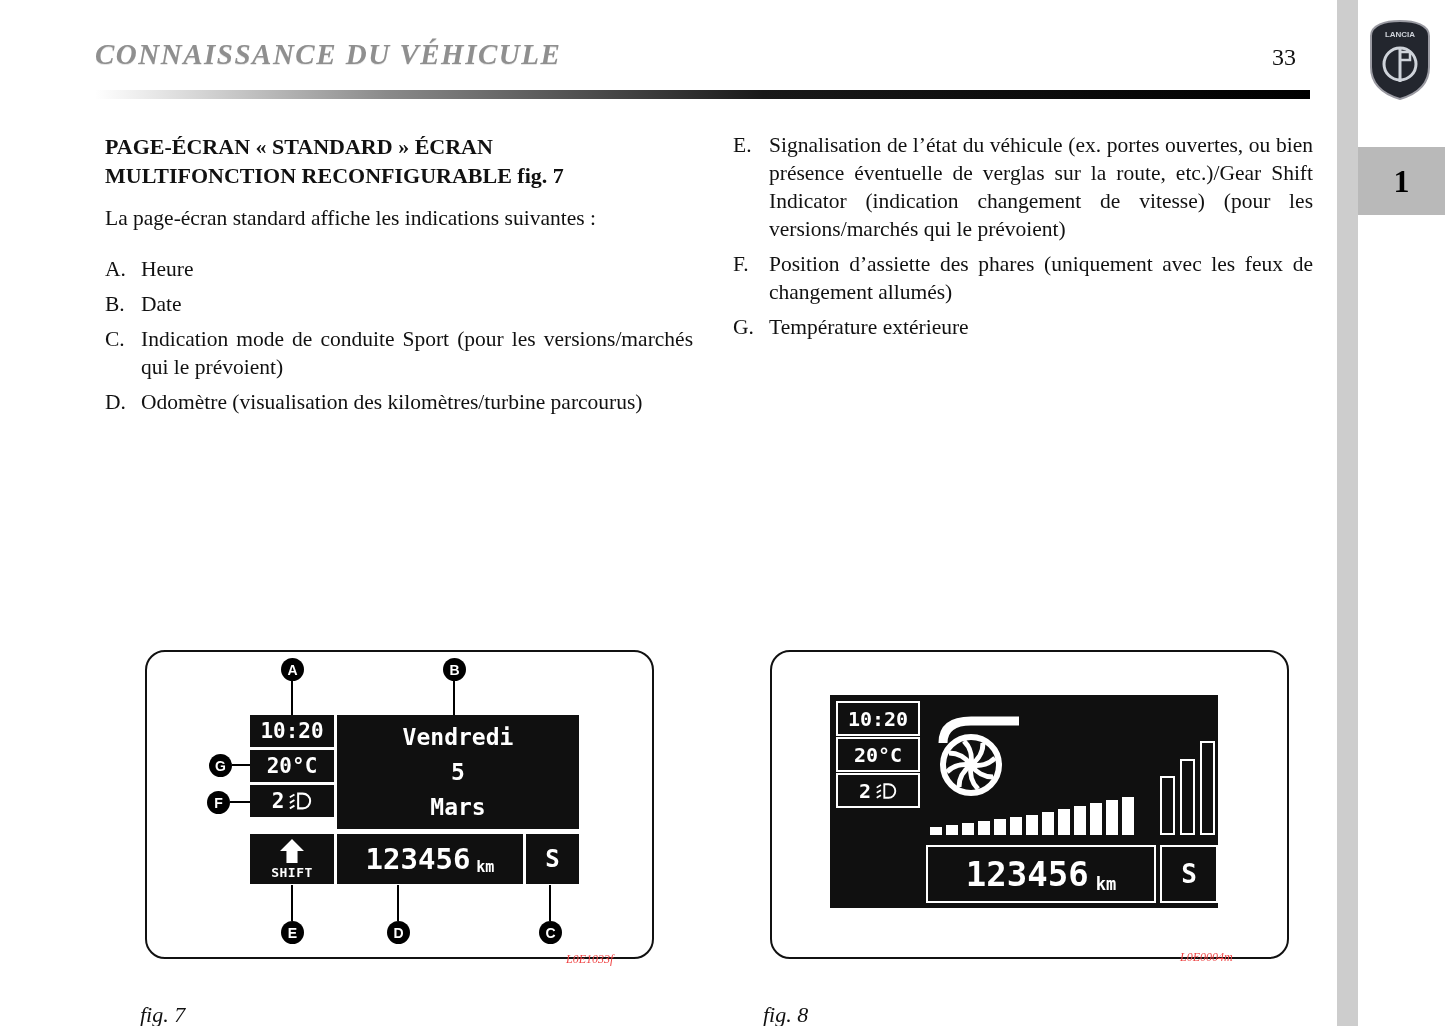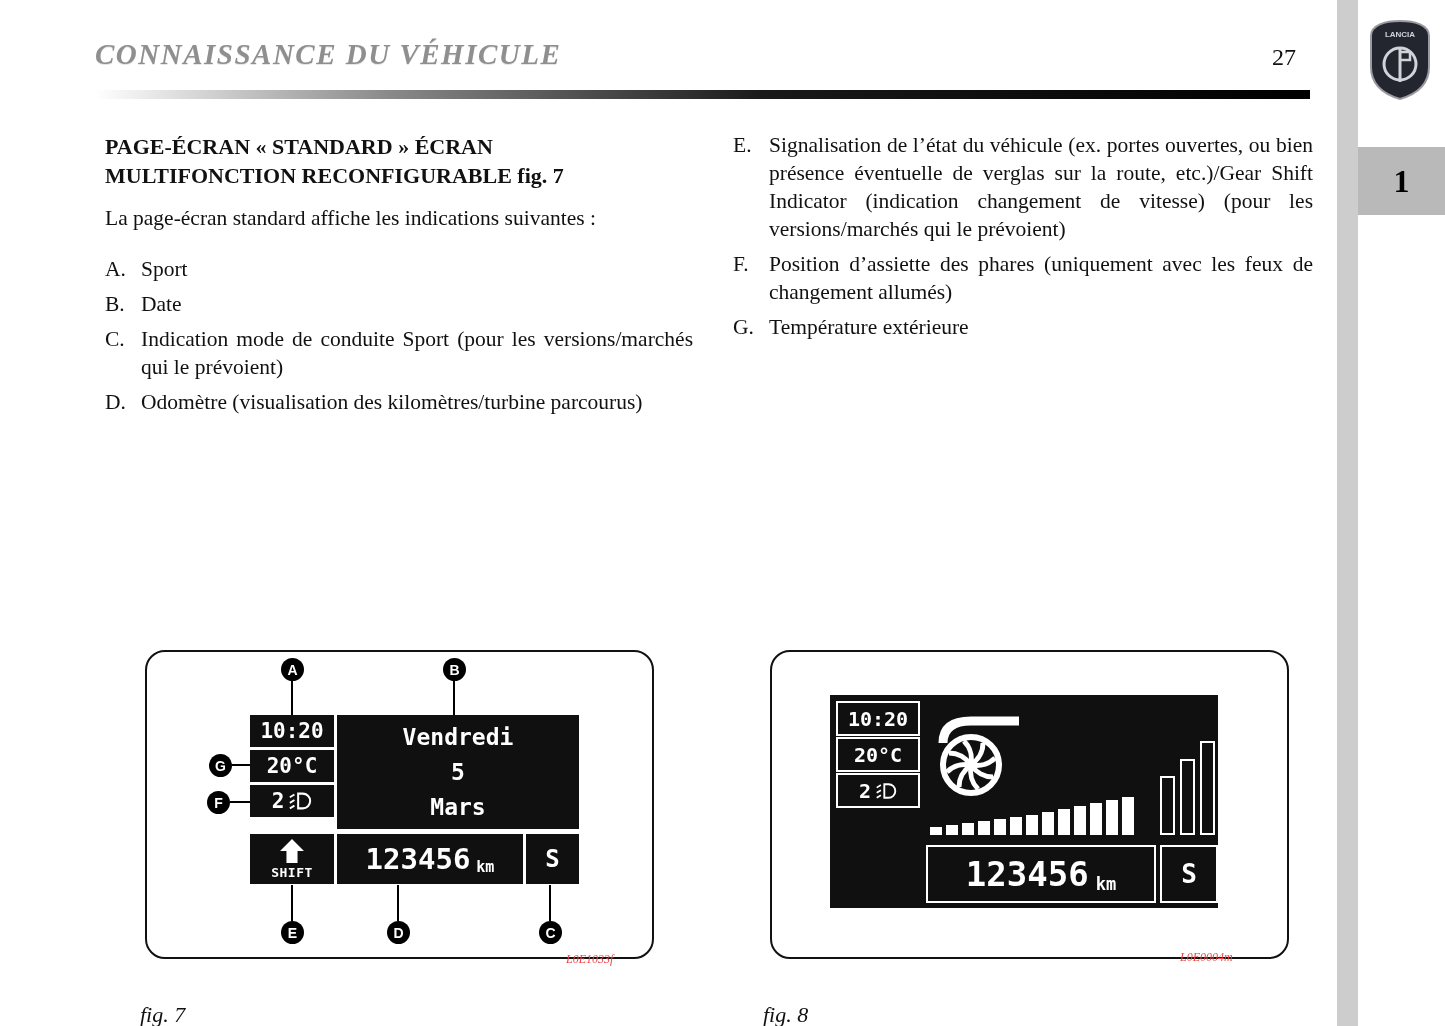--- a/index.html
+++ b/index.html
@@ -72,42 +72,42 @@
     align-items:flex-end;gap:5px;}
   .bar{width:12px;background:#fff;}
   .bar.hollow{width:11px;background:transparent;border:2px solid #fff;}
 </style>
 </head>
 <body>
 
 <div class="page">
 
   <div class="header-title">CONNAISSANCE DU VÉHICULE</div>
-  <div class="page-number">27</div>
+  <div class="page-number">33</div>
   <div class="header-rule"></div>
 
   <div class="side-strip"></div>
   <svg class="lancia-logo" viewBox="0 0 64 80">
     <path d="M32 1 C47 1 61 5 61 16 L61 47 C61 65 49 74 32 79 C15 74 3 65 3 47 L3 16 C3 5 17 1 32 1 Z" fill="#23262e" stroke="#9a9aa2" stroke-width="2"></path>
     <text x="32" y="17" text-anchor="middle" font-size="8" fill="#cfd3da" font-family="Liberation Sans, sans-serif" font-weight="bold">LANCIA</text>
     <circle cx="32" cy="44" r="16" fill="none" stroke="#cfd3da" stroke-width="3"></circle>
     <path d="M32 28 V62" stroke="#cfd3da" stroke-width="3" fill="none"></path>
     <path d="M32 32 h10 v8 h-10" fill="none" stroke="#cfd3da" stroke-width="2.5"></path>
   </svg>
   <div class="chapter-tab">1</div>
 
   <div class="col-left">
     <div class="heading">
       <div>PAGE-ÉCRAN « STANDARD » ÉCRAN</div>
       <div>MULTIFONCTION RECONFIGURABLE fig. 7</div>
     </div>
     <div class="intro">La page-écran standard affiche les indications suivantes :</div>
     <div class="list-item">
       <span class="li-label">A.</span>
-      <span class="li-text">Sport</span>
+      <span class="li-text">Heure</span>
     </div>
     <div class="list-item">
       <span class="li-label">B.</span>
       <span class="li-text">Date</span>
     </div>
     <div class="list-item">
       <span class="li-label">C.</span>
       <span class="li-text">Indication mode de conduite Sport (pour les versions/marchés qui le prévoient)</span>
     </div>
     <div class="list-item">

